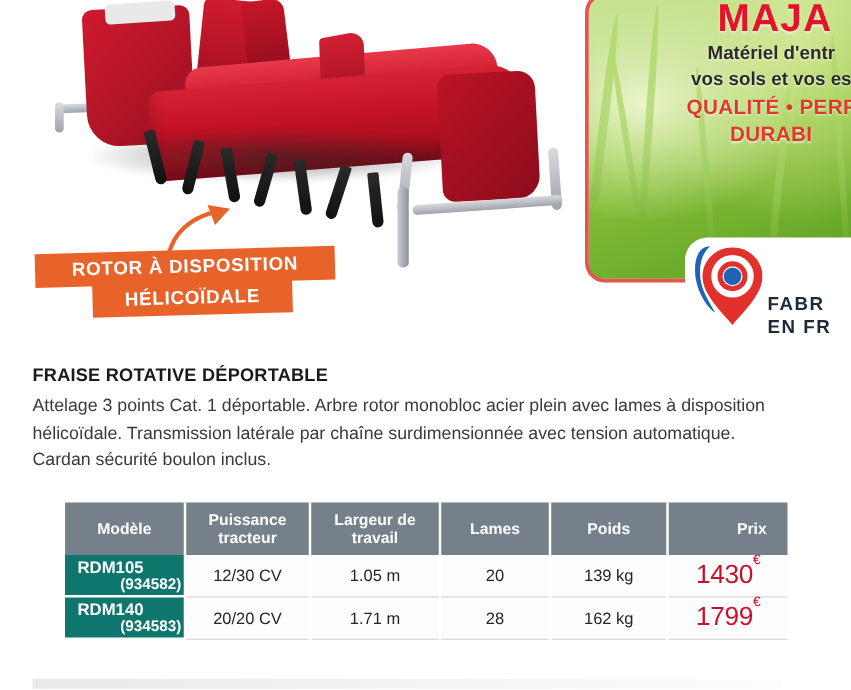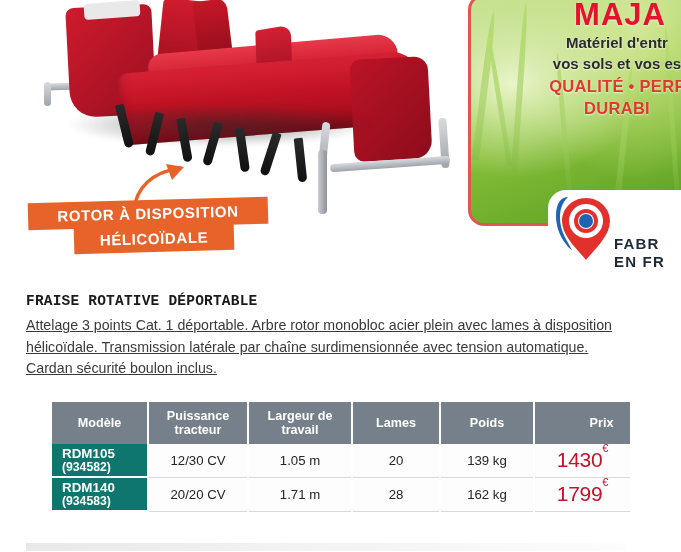--- a/index.html
+++ b/index.html
@@ -224,30 +224,28 @@
   }
 
   
   .prod-title {
     position: absolute;
     left: 26px; top: 293px;
     font-size: 14.5px;
     font-weight: bold;
     color: #1a1a1a;
     letter-spacing: .2px;
-    font-family: Liberation Mono, monospace;
   }
   .prod-desc {
     position: absolute;
     left: 26px; top: 315px;
     width: 588px;
     font-size: 14.2px;
     color: #3a3a3a;
     line-height: 1.52;
-    text-decoration: underline;
   }
 
   
   .spec-table {
     position: absolute;
     left: 52px; top: 402px;
     width: 578px;
     border-collapse: collapse;
     table-layout: fixed;
   }
@@ -278,21 +276,21 @@
   .spec-table td.model-cell {
     background: #0f766e;
     color: #ffffff;
     font-weight: bold;
     text-align: left;
     padding-left: 10px;
     border-bottom: 2px solid #ffffff;
     line-height: 1.05;
   }
   .model-code { font-size: 13.4px; display: block; }
-  .model-ref  { font-size: 12.2px; display: block; font-weight: bold; }
+  .model-ref  { font-size: 12.2px; display: block; font-weight: bold; text-align: right; }
   .spec-table td.price-cell {
     color: #c7102a;
     font-weight: normal;
     font-size: 21px;
     letter-spacing: -.3px;
   }
   .price-cell sup { font-size: 11px; top: -.62em; position: relative; }
 
   
   .footer-ghost {

